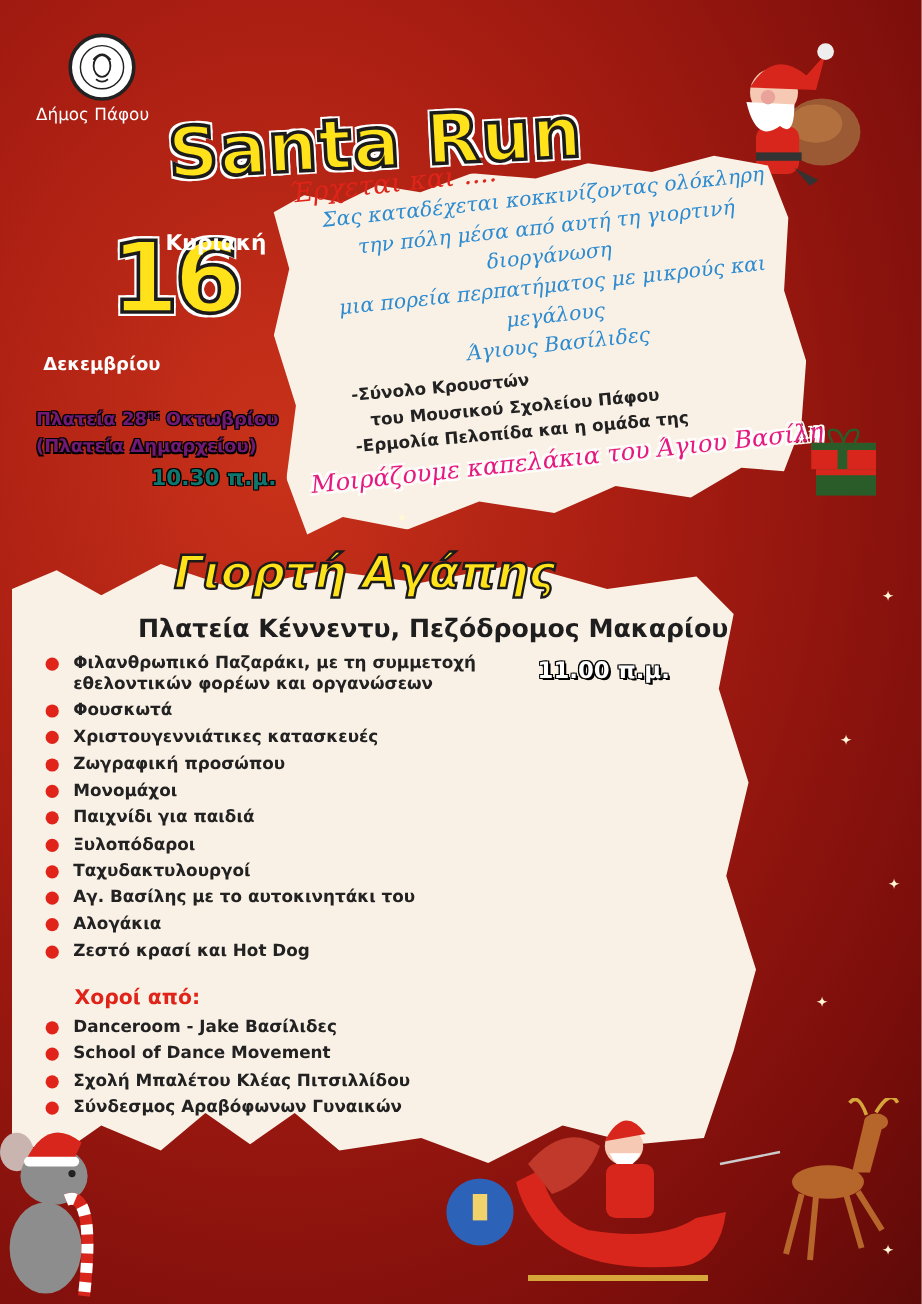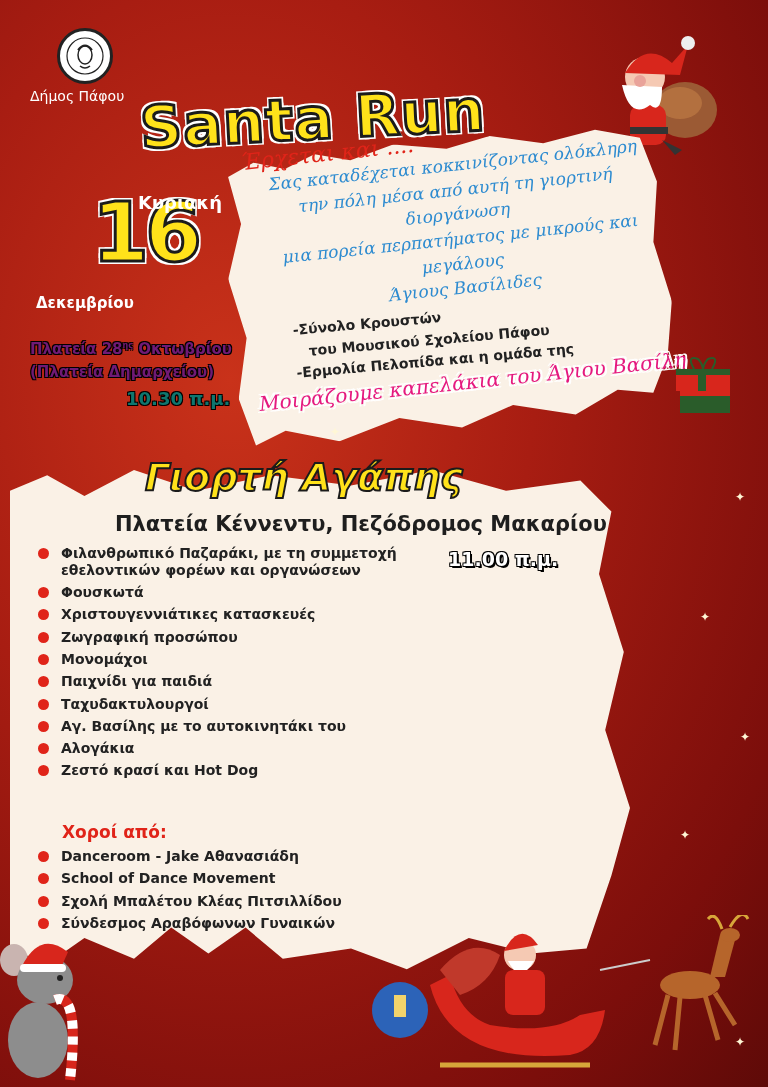--- a/index.html
+++ b/index.html
@@ -180,41 +180,45 @@
   <div class="act-item">
       <span class="dot"></span>
       <span>Μονομάχοι</span>
     </div>
   <div class="act-item">
       <span class="dot"></span>
       <span>Παιχνίδι για παιδιά</span>
     </div>
   <div class="act-item">
       <span class="dot"></span>
+      <span>Ξυλοπόδαροι</span>
+    </div>
+  <div class="act-item">
+      <span class="dot"></span>
       <span>Ταχυδακτυλουργοί</span>
     </div>
   <div class="act-item">
       <span class="dot"></span>
       <span>Αγ. Βασίλης με το αυτοκινητάκι του</span>
     </div>
   <div class="act-item">
       <span class="dot"></span>
       <span>Αλογάκια</span>
     </div>
   <div class="act-item">
       <span class="dot"></span>
       <span>Ζεστό κρασί και Hot Dog</span>
     </div>
 </div>
 
 <div class="abs dances-title">Χοροί από:</div>
 <div class="abs dances">
   <div class="act-item">
       <span class="dot"></span>
-      <span>Danceroom - Jake Αθανασιάδη</span>
+      <span>Danceroom - Jake Βασίλιδες</span>
     </div>
   <div class="act-item">
       <span class="dot"></span>
       <span>School of Dance Movement</span>
     </div>
   <div class="act-item">
       <span class="dot"></span>
       <span>Σχολή Μπαλέτου Κλέας Πιτσιλλίδου</span>
     </div>
   <div class="act-item">

